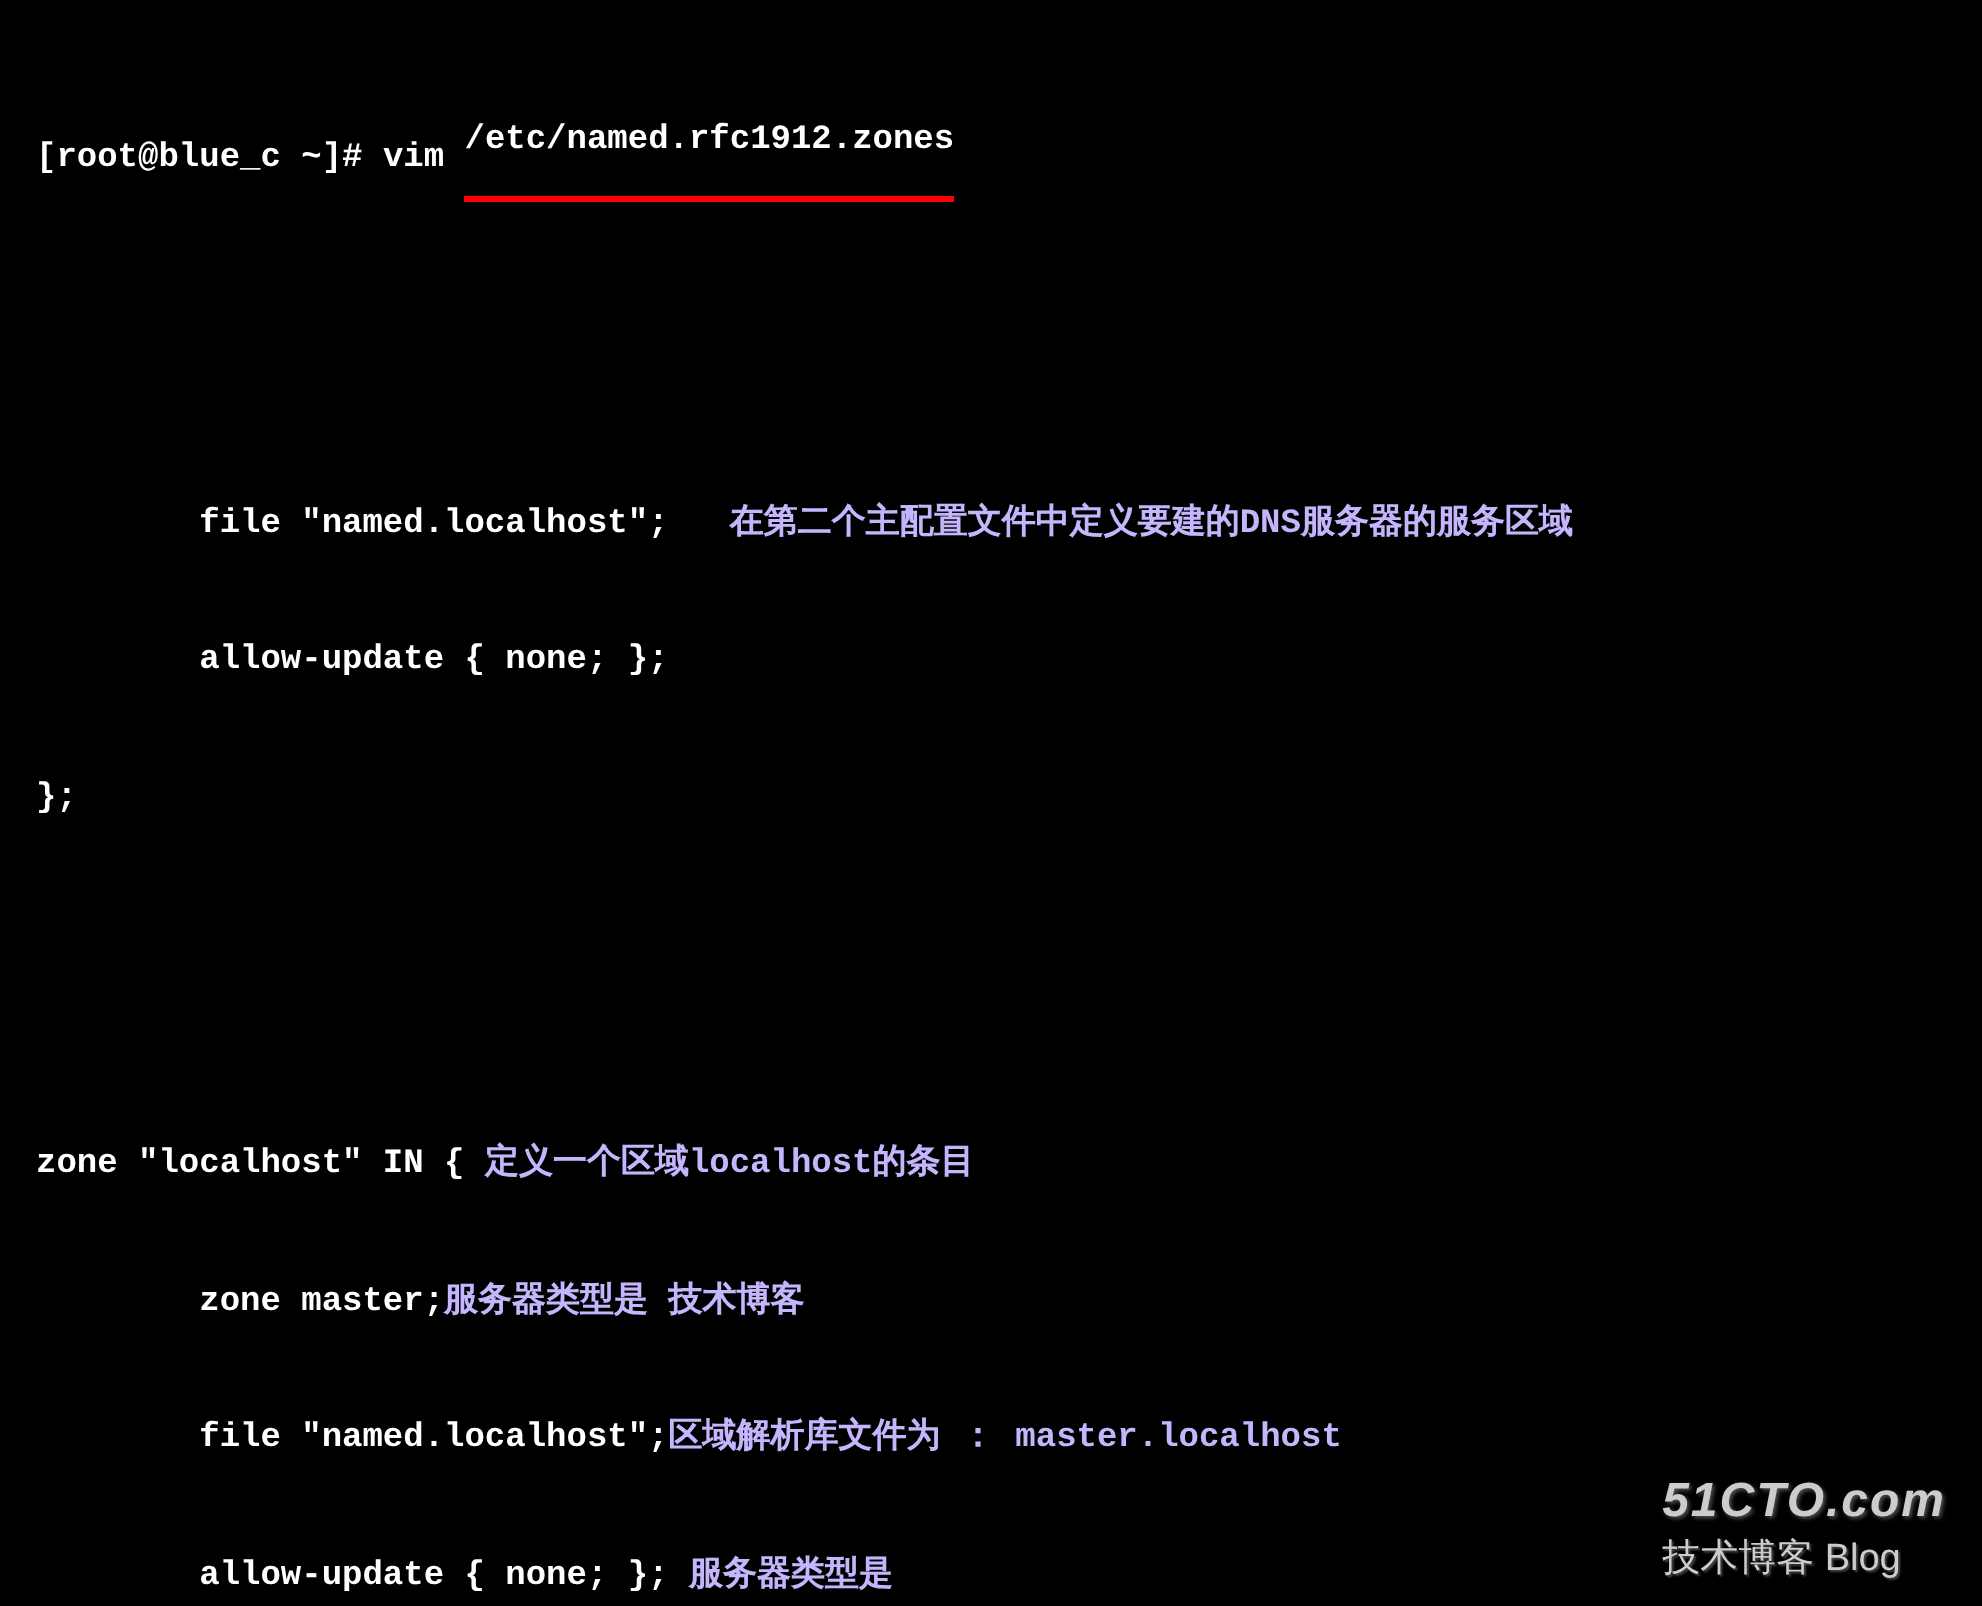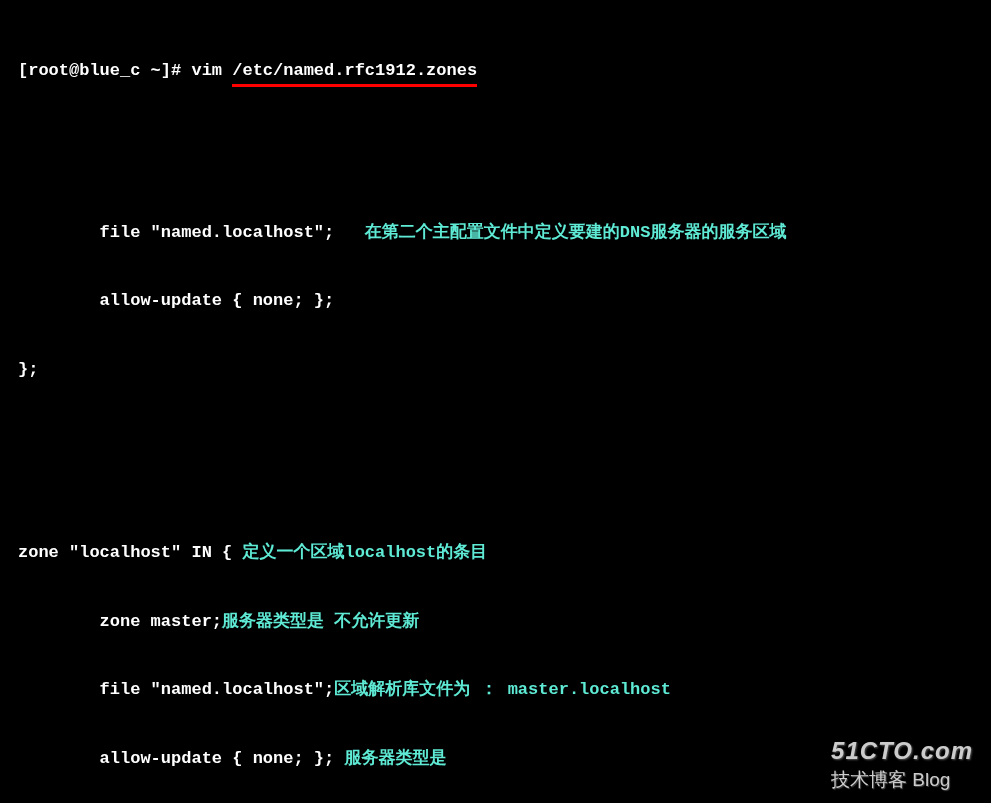--- a/index.html
+++ b/index.html
@@ -18,29 +18,29 @@
       width: 991px;
       height: 803px;
       position: relative;
       overflow: hidden;
     }
     .terminal {
       white-space: pre;
     }
     .prompt-line {
       display: flex;
-      align-items: flex-start;
-      margin-bottom: 2px;
+      align-items: center;
+      margin-bottom: 18px;
     }
     .underlined {
       border-bottom: 3px solid #ff0000;
-      padding-bottom: 1px;
+      padding-bottom: 15px;
     }
     .red-comment {
-      color: #5eead4;
+      color: #c4b5fd;
     }
     .line {
       display: block;
       white-space: pre;
     }
     .watermark {
       position: absolute;
       bottom: 10px;
       right: 18px;
       text-align: left;
@@ -69,21 +69,21 @@
   </div>
   <div style="height:18px"></div>
 
   <span class="line"><span>        file "named.localhost";   </span><span class="red-comment">在第二个主配置文件中定义要建的DNS服务器的服务区域</span></span>
   <span class="line">        allow-update { none; };</span>
   <span class="line">};</span>
 
   <div style="height:22px"></div>
 
   <span class="line"><span>zone "localhost" IN { </span><span class="red-comment">定义一个区域localhost的条目</span></span>
-  <span class="line"><span>        zone master;</span><span class="red-comment">服务器类型是 不允许更新</span></span>
+  <span class="line"><span>        zone master;</span><span class="red-comment">服务器类型是 技术博客</span></span>
   <span class="line"><span>        file "named.localhost";</span><span class="red-comment">区域解析库文件为 ： master.localhost</span></span>
   <span class="line"><span>        allow-update { none; }; </span><span class="red-comment">服务器类型是</span></span>
   
 
   
 
   
   
   
   

